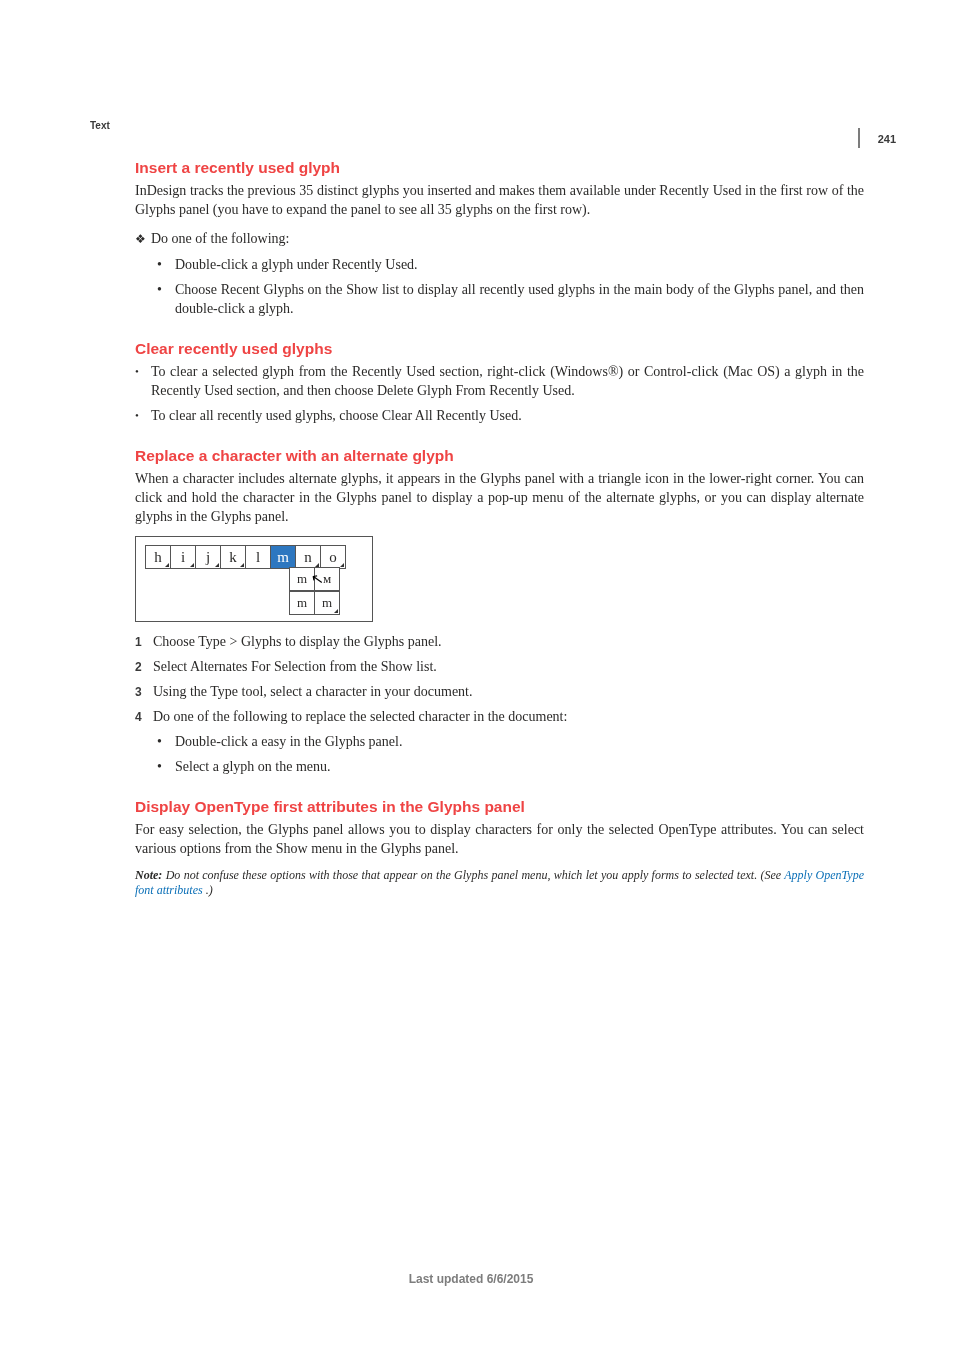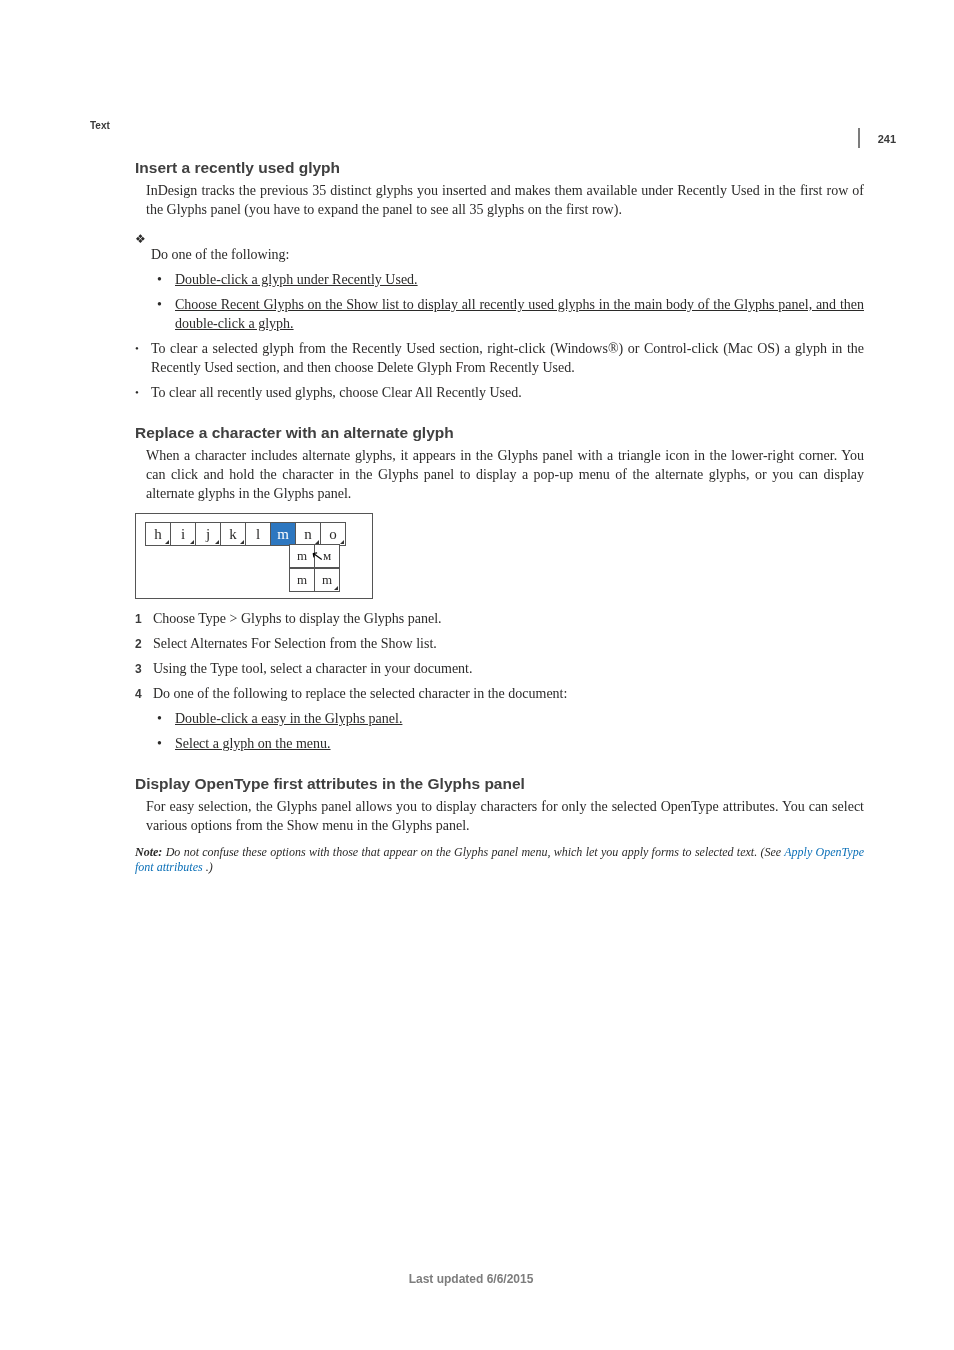--- a/index.html
+++ b/index.html
@@ -46,61 +46,59 @@
     margin-bottom: 28px;
   }
   .content {
     padding-left: 45px;
     padding-right: 10px;
   }
   .h3 {
     font-family: "Myriad Pro", Arial, Helvetica, sans-serif;
     font-weight: 700;
     font-size: 15.5px;
-    color: #404040;
+    color: #ef4444;
     margin-top: 22px;
     margin-bottom: 4px;
   }
   p.body {
     font-size: 14px;
     line-height: 19px;
     text-align: justify;
-    margin: 0 0 10px 11px;
+    margin: 0 0 10px 0;
   }
   .dia-row {
     display: flex;
     align-items: flex-start;
     margin: 4px 0 6px 0;
     font-size: 14px;
     line-height: 19px;
   }
   .dia-row .mark {
     width: 16px;
     flex: 0 0 16px;
     text-align: left;
     font-size: 12px;
     padding-top: 1px;
   }
   .dia-row .txt {
     flex: 1;
-    margin-top: 16px;
   }
   ul.bullets {
     list-style: none;
     margin: 0 0 0 22px;
     padding: 0;
   }
   ul.bullets > li {
     position: relative;
     font-size: 14px;
     line-height: 19px;
     padding-left: 18px;
     margin: 4px 0 6px 0;
     text-align: justify;
-    text-decoration: underline;
   }
   ul.bullets > li::before {
     content: "•";
     position: absolute;
     left: 0;
     top: 0;
     color: #2b2a29;
   }
   ul.top-bullets {
     list-style: none;
@@ -293,20 +291,21 @@
     <div class="dia-row">
       <span class="mark">❖</span>
       <span class="txt">Do one of the following:</span>
     </div>
 
     <ul class="bullets">
       <li><span>Double-click a glyph under Recently Used.</span></li>
       <li><span>Choose Recent Glyphs on the Show list to display all recently used glyphs in the main body of the Glyphs panel, and then double-click a glyph.</span></li>
     </ul>
 
+    <div class="h3">Clear recently used glyphs</div>
     <ul class="top-bullets">
       <li><span>To clear a selected glyph from the Recently Used section, right-click (Windows®) or Control-click (Mac OS) a glyph in the Recently Used section, and then choose Delete Glyph From Recently Used.</span></li>
       <li><span>To clear all recently used glyphs, choose Clear All Recently Used.</span></li>
     </ul>
 
     <div class="h3">Replace a character with an alternate glyph</div>
     <p class="body">When a character includes alternate glyphs, it appears in the Glyphs panel with a triangle icon in the lower-right corner. You can click and hold the character in the Glyphs panel to display a pop-up menu of the alternate glyphs, or you can display alternate glyphs in the Glyphs panel.</p>
 
     <div class="glyph-figure">
       <div class="glyph-row">

